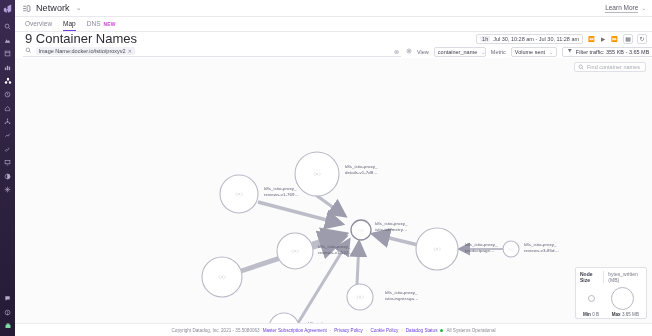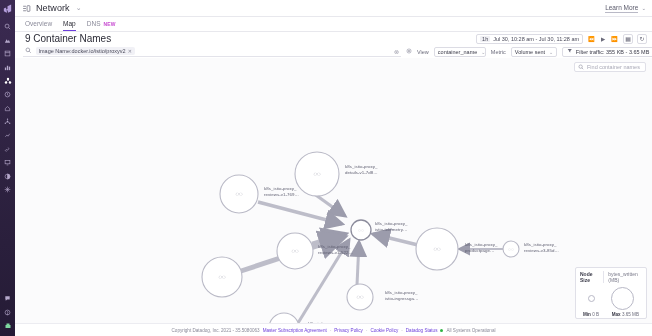--- a/index.html
+++ b/index.html
@@ -58,21 +58,21 @@
     display: flex; align-items: center; gap: 3px; white-space: nowrap;
   }
   .tab.active { color: #2b2b36; border-bottom-color: #6c3fdb; }
   .tab-badge { font-size: 5px; color: #c64ad0; font-weight: bold; letter-spacing: .2px; }
 
   
   #title-row {
     position: absolute; left: 15px; top: 32px; right: 0; height: 13px;
     display: flex; align-items: center; padding-left: 10px; padding-right: 5px;
   }
-  .page-title { font-size: 10px; color: #2b2b36; }
+  .page-title { font-size: 13px; color: #2b2b36; }
   .title-right { margin-left: auto; display: flex; align-items: center; gap: 4px; }
   .tr-pill {
     display: flex; align-items: center; gap: 3px;
     border: 1px solid #dcdce4; border-radius: 2px; height: 10px; padding: 0 3px;
     background: #fff;
   }
   .tr-1h { font-size: 5.5px; color: #4a4a5a; background:#f0f0f4; border-radius:1px; padding:0 2px; }
   .tr-range { font-size: 5.5px; color: #4a4a5a; white-space: nowrap; }
   .nav-btn { font-size: 5.5px; color: #6b6b7b; cursor: pointer; padding: 0 1px; }
   .icon-btn {

